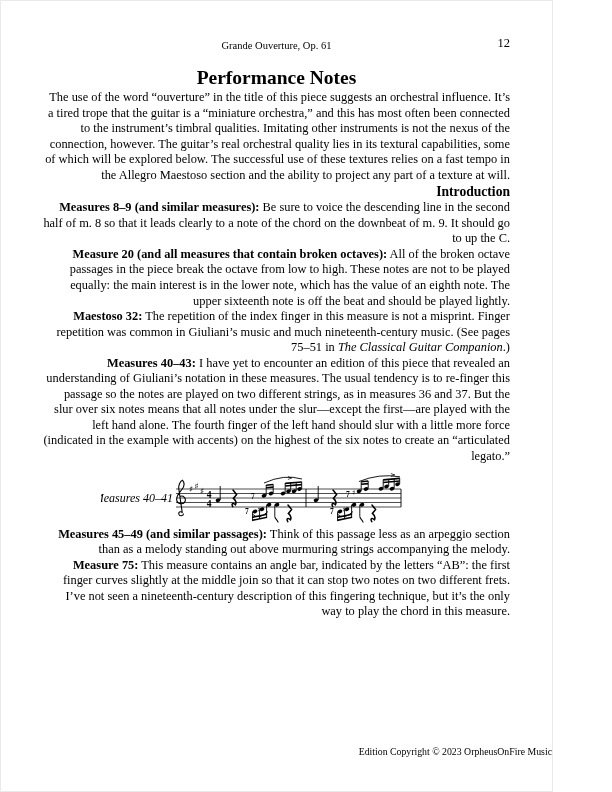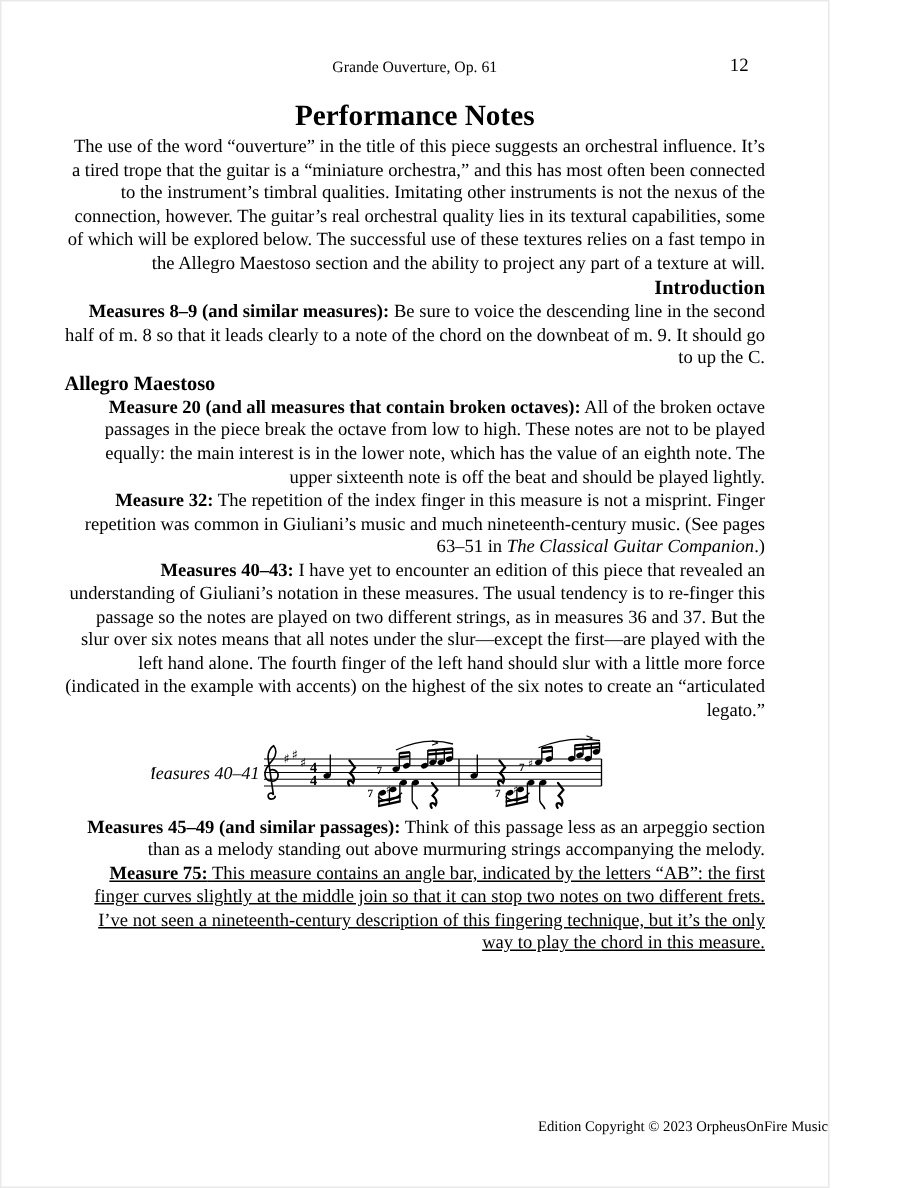--- a/index.html
+++ b/index.html
@@ -8,34 +8,34 @@
     width:553px; height:792px;
     box-sizing:border-box;
     background:#ffffff;
     border:1px solid #e9e9e9;
     padding:38px 42px 0 42px;
     font-family:"Liberation Serif","DejaVu Serif",serif;
     color:#000;
     overflow:hidden;
   }
   .running { position:relative; height:14px; text-align:center; font-size:10.5px; line-height:13px; }
-  .pagenum { position:absolute; right:11px; top:-2px; font-size:12.5px; }
+  .pagenum { position:absolute; right:0; top:-2px; font-size:12.5px; }
   h1.title { margin:13px 0 0 0; text-align:center; font-size:19.5px; font-weight:700; line-height:24px; }
   p.body { margin:0; font-size:12.4px; line-height:15.55px; text-align:right; }
   p.body b { font-weight:bold;margin-top:20px; }
   .m-intro { margin-top:10px; }
   h2.sec { margin:0; font-size:13.6px; line-height:17px; font-weight:bold; }
   .h-introduction { margin-top:18px;text-align:right; }
   .h-allegro { margin-top:11px; }
   .m-8 { margin-top:1px; }
   .m-20 { margin-top:1px; }
   .m-32 { margin-top:14px; }
   .m-40 { margin-top:13px; }
   .m-45 { margin-top:3px; }
-  .m-75 { margin-top:14px;text-decoration:underline; }
+  .m-75 { margin-top:14px; }
   figure.music { margin:8px 0 0 58px; padding:0; }
   .music svg { display:block; }
   .music .staffline { stroke:#000; stroke-width:0.7; }
   .music .barline  { stroke:#000; stroke-width:0.9; }
   .music .stem     { stroke:#000; stroke-width:0.9; }
   .music .slur     { stroke:#000; stroke-width:0.9; fill:none; }
   .music .qrest    { stroke:#000; stroke-width:1.5; fill:none; stroke-linecap:round; }
   .music .flag     { stroke:#000; stroke-width:1.1; fill:none; }
   .music .caption  { font-style:italic; font-size:12px; }
   .music .sharp    { font-family:"DejaVu Sans",sans-serif; font-size:8.5px; }
@@ -56,25 +56,24 @@
   </div>
 
   <h1 class="title">Performance Notes</h1>
 
   <p class="body m-intro">The use of the word “ouverture” in the title of this piece suggests an orchestral influence. It’s a tired trope that the guitar is a “miniature orchestra,” and this has most often been connected to the instrument’s timbral qualities. Imitating other instruments is not the nexus of the connection, however. The guitar’s real orchestral quality lies in its textural capabilities, some of which will be explored below. The successful use of these textures relies on a fast tempo in the Allegro Maestoso section and the ability to project any part of a texture at will.</p>
 
   <h2 class="sec h-introduction">Introduction</h2>
 
   <p class="body m-8"><b>Measures 8–9 (and similar measures):</b> <span>Be sure to voice the descending line in the second half of m. 8 so that it leads clearly to a note of the chord on the downbeat of m. 9. It should go to up the C.</span></p>
 
-  <h2 class="sec h-allegro">Allegro Maestoso</h2>
 
   <p class="body m-20"><b>Measure 20 (and all measures that contain broken octaves):</b> <span>All of the broken octave passages in the piece break the octave from low to high. These notes are not to be played equally: the main interest is in the lower note, which has the value of an eighth note. The upper sixteenth note is off the beat and should be played lightly.</span></p>
 
-  <p class="body m-32"><b>Measure 32:</b> <span>The repetition of the index finger in this measure is not a misprint. Finger repetition was common in Giuliani’s music and much nineteenth-century music. (See pages 63–51 in </span><i>The Classical Guitar Companion</i><span>.)</span></p>
+  <p class="body m-32"><b>Maestoso 32:</b> <span>The repetition of the index finger in this measure is not a misprint. Finger repetition was common in Giuliani’s music and much nineteenth-century music. (See pages 75–51 in </span><i>The Classical Guitar Companion</i><span>.)</span></p>
 
   <p class="body m-40"><b>Measures 40–43:</b> <span>I have yet to encounter an edition of this piece that revealed an understanding of Giuliani’s notation in these measures. The usual tendency is to re-finger this passage so the notes are played on two different strings, as in measures 36 and 37. But the slur over six notes means that all notes under the slur—except the first—are played with the left hand alone. The fourth finger of the left hand should slur with a little more force (indicated in the example with accents) on the highest of the six notes to create an “articulated legato.”</span></p>
 
   <figure class="music">
     <svg width="310" height="54" viewBox="0 0 310 54" xmlns="http://www.w3.org/2000/svg">
 
       <text class="caption" x="72" y="29" text-anchor="end">Measures 40–41</text>
 
       <g>
         <line class="staffline" x1="75" y1="16" x2="300" y2="16"></line>

